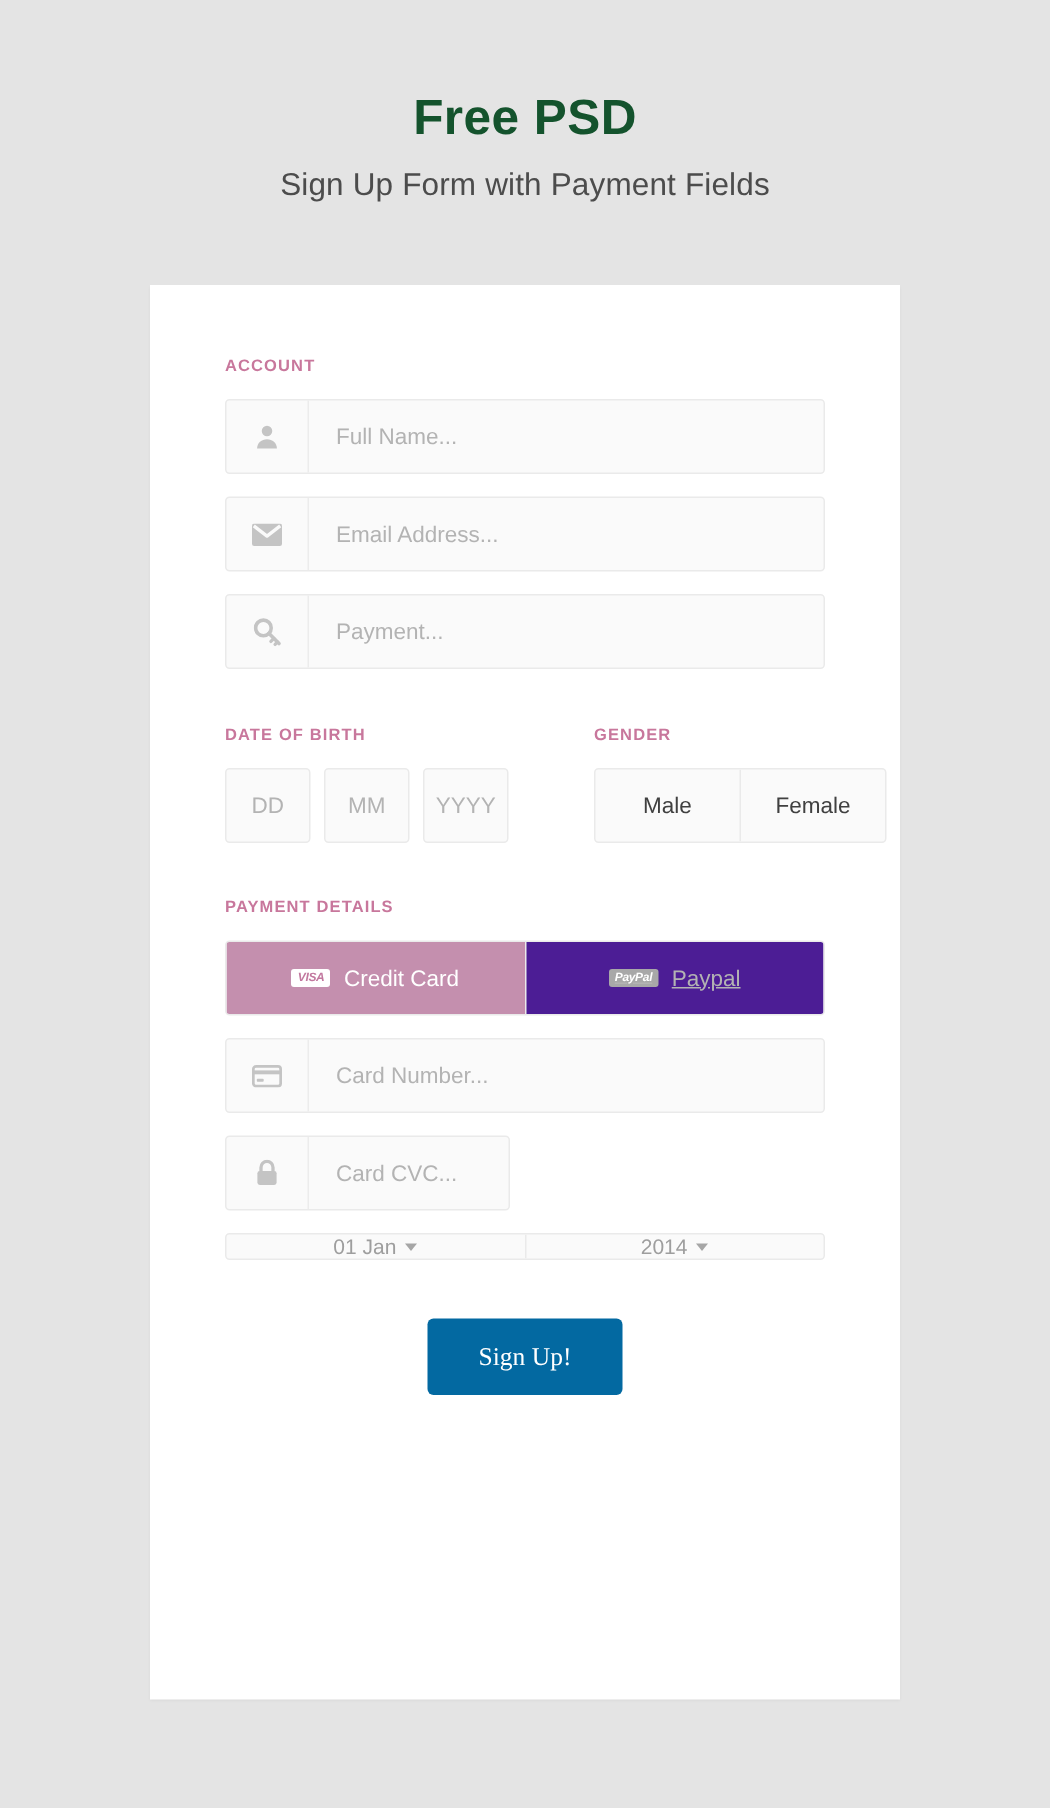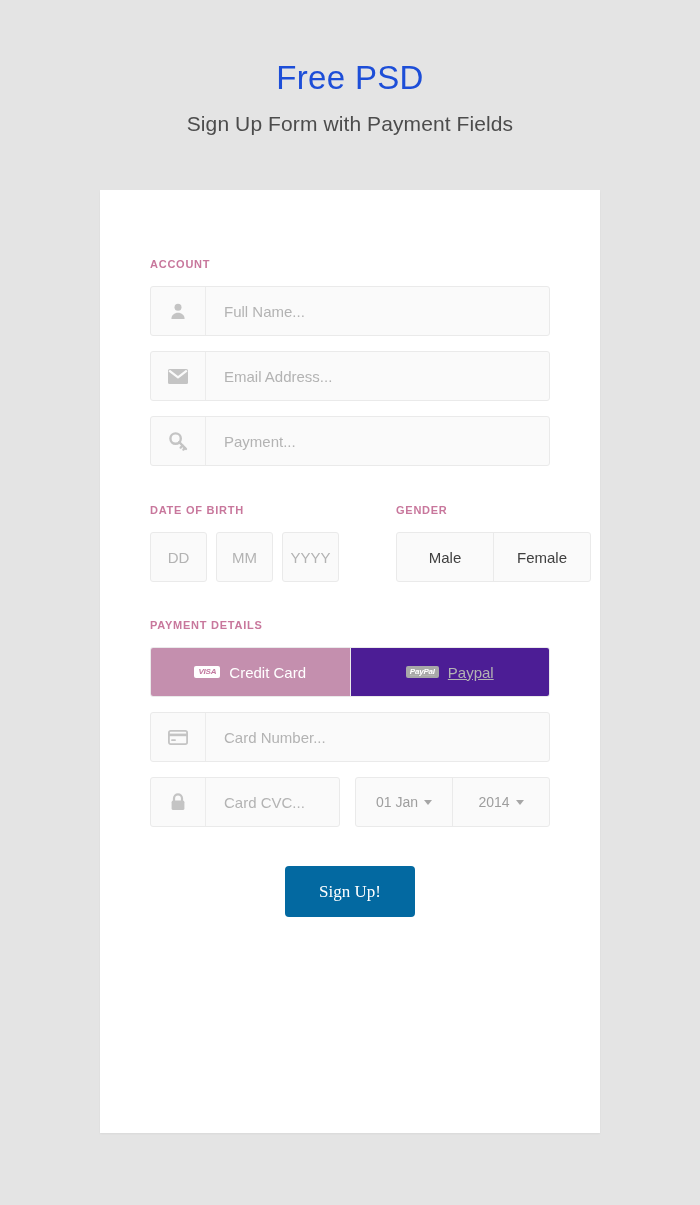--- a/index.html
+++ b/index.html
@@ -12,22 +12,22 @@
     overflow: hidden;
   }
 
   
   .page-header {
     padding-top: 58px;
     text-align: center;
   }
   .title-free-psd {
     font-size: 33px;
-    font-weight: normal;
-    color: #1d4ed8;
+    font-weight: bold;
+    color: #14532d;
     letter-spacing: 0.3px;
     line-height: 1.2;
   }
   .title-subtitle {
     font-size: 21px;
     font-weight: normal;
     color: #4c4c4c;
     margin-top: 14px;
     letter-spacing: 0.1px;
   }
@@ -171,20 +171,21 @@
   }
   .badge-visa { background: #ffffff; color: #c2789f; }
   .badge-paypal { background: #a8a8a8; color: #ffffff; }
 
   .card-number-field { margin-top: 15px; }
 
   .cvc-row {
     display: flex;
     margin-top: 15px;
     gap: 15px;
+    flex-direction: column;
   }
   .cvc-field { width: 190px; flex: none; }
   .expiry-group {
     display: flex;
     flex: 1;
     height: 50px;
     background: #fafafa;
     border: 1px solid #eaeaea;
     border-radius: 3px;
     overflow: hidden;
@@ -250,21 +251,21 @@
 <body>
 
 <div class="page-header">
   <h1 class="title-free-psd">Free PSD</h1>
   <h2 class="title-subtitle">Sign Up Form with Payment Fields</h2>
 </div>
 
 <div class="form-card">
   <div class="card-inner">
 
-    <div style="padding-top:68px;">
+    <div style="padding-top:48px;">
       <div class="section-label">ACCOUNT</div>
 
       <div class="account-fields">
 
         <div class="field">
           <span class="field-icon">
             <svg width="18" height="18" viewBox="0 0 18 18">
                 <circle cx="9" cy="5.3" r="3.5" fill="#c4c4c4"></circle>
                 <path d="M2.4 17c0-3.9 3-6.2 6.6-6.2s6.6 2.3 6.6 6.2z" fill="#c4c4c4"></path>
               </svg>

